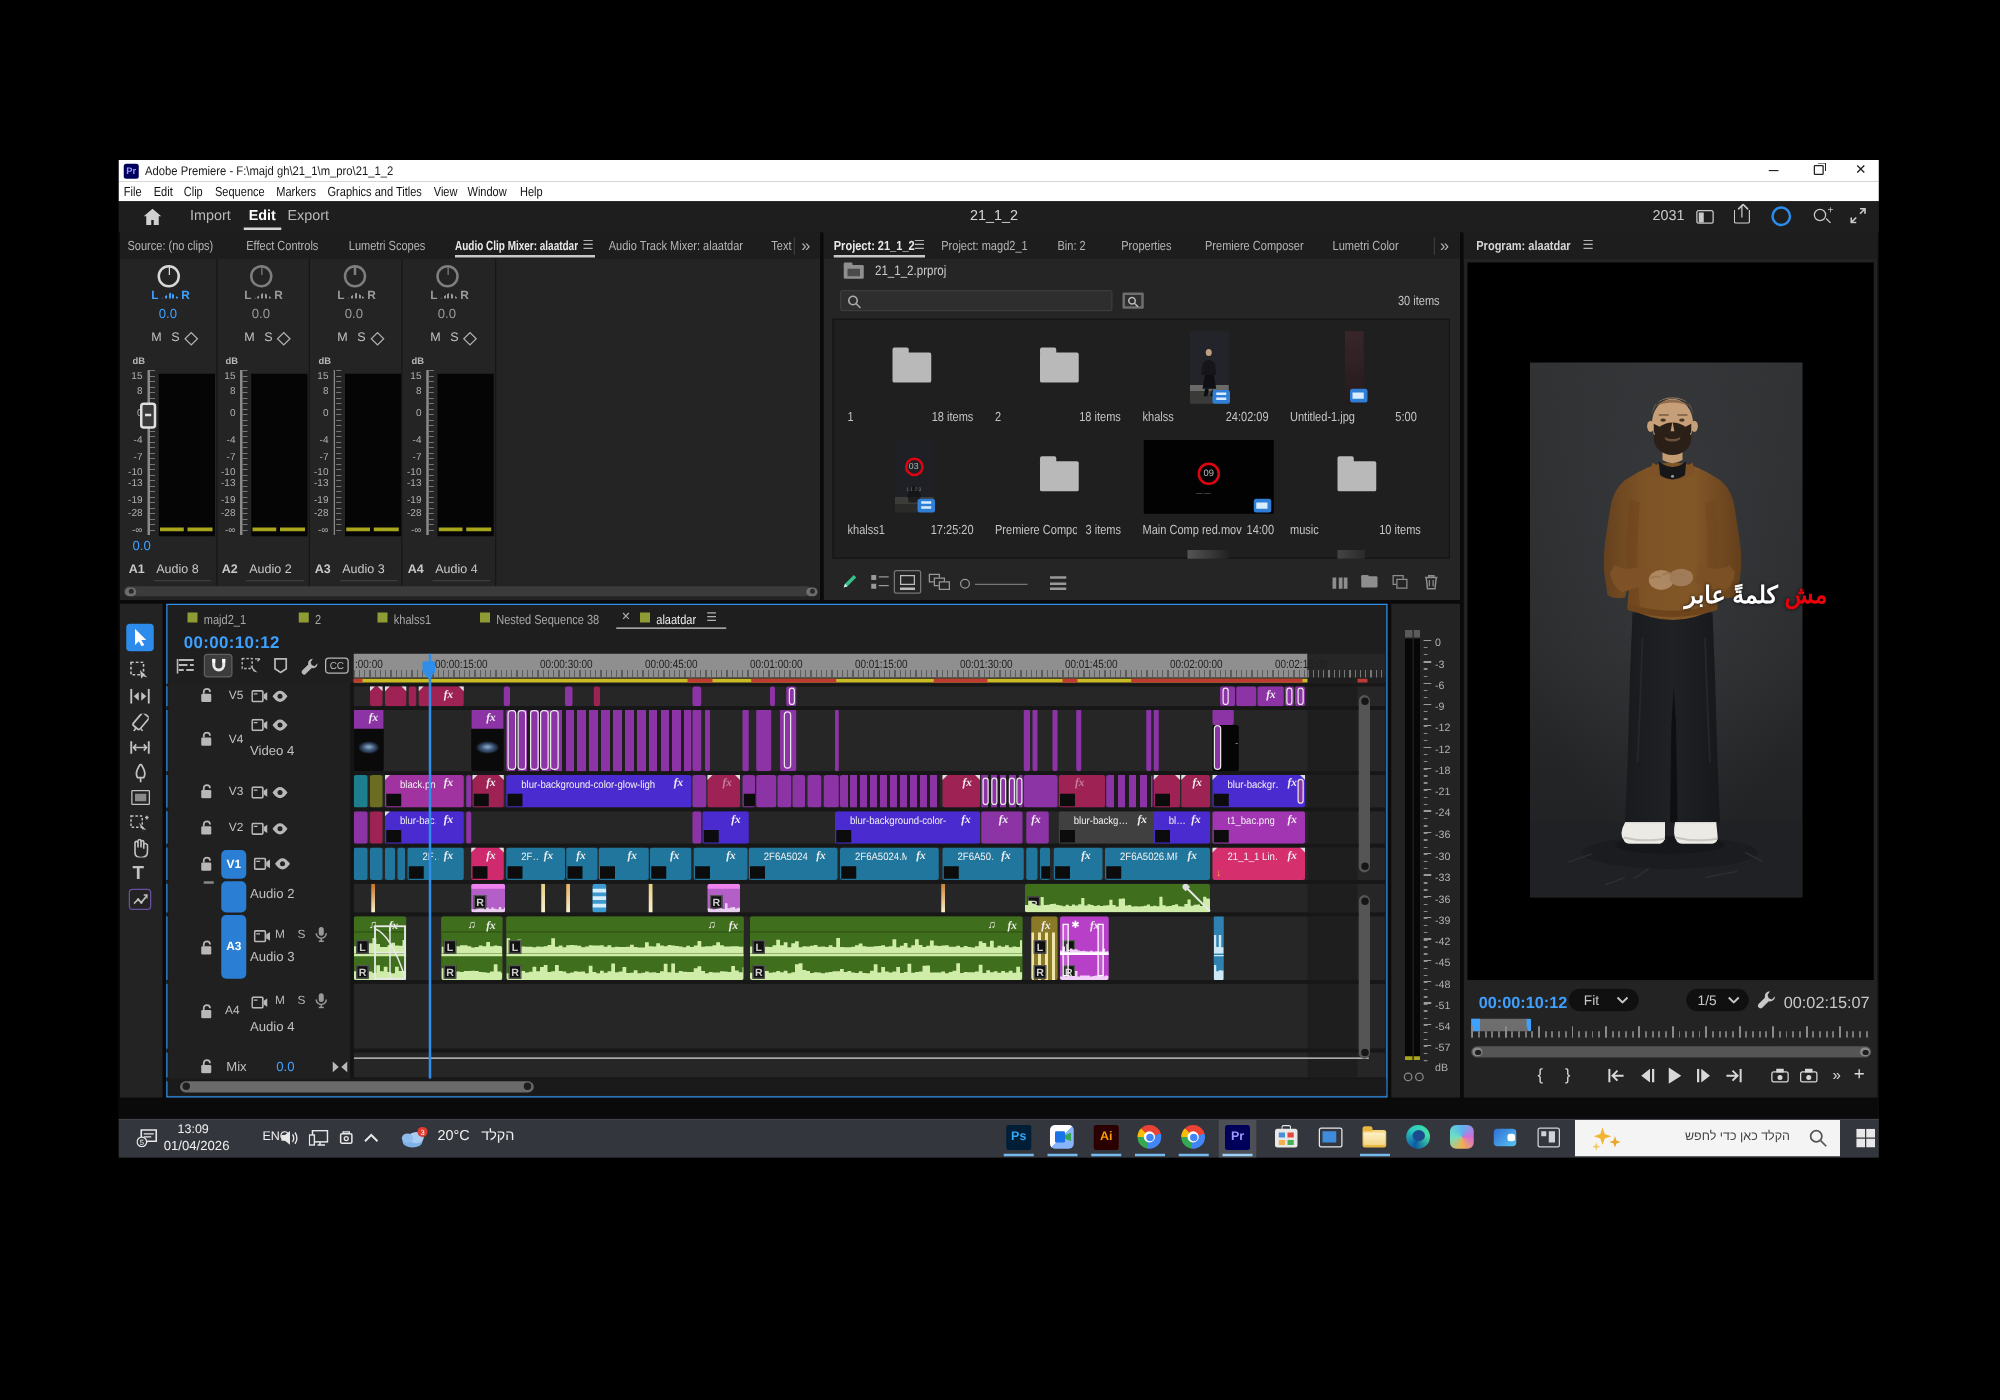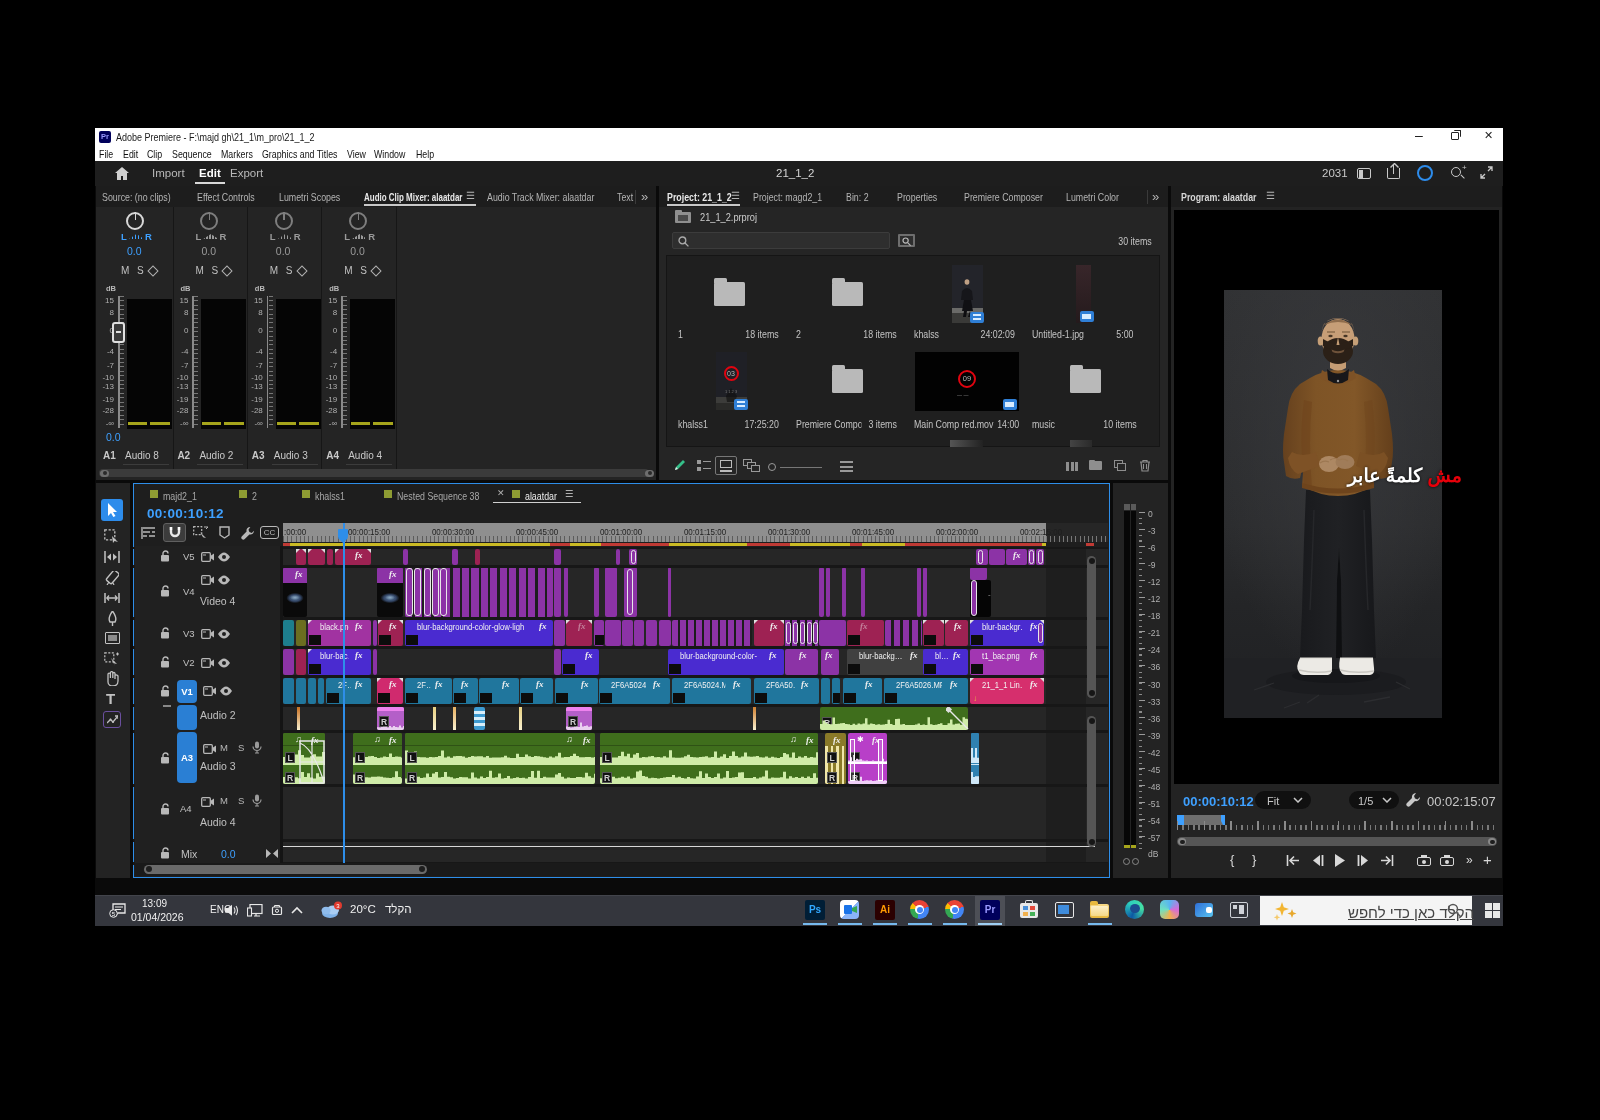--- a/index.html
+++ b/index.html
@@ -162,21 +162,21 @@
       <div style="position:absolute;left:2px;top:2px;width:4px;height:4px;background:#cfd2d8"></div>
       <div style="position:absolute;left:8px;top:2px;width:5px;height:9px;background:#cfd2d8"></div>
     </div>
   </div>
 <div class="a" style="left:1260px;top:896px;width:212px;height:29px;background:#f4f4f4"></div>
 <svg class="a" style="left:1270px;top:901px" width="34" height="20" viewBox="0 0 34 20">
     <path d="M12 1l1.8 5.2L19 8l-5.2 1.8L12 15l-1.8-5.2L5 8l5.2-1.8z" fill="#f2b532"></path>
     <path d="M22 8l1.2 3.3L26.5 12.5l-3.3 1.2L22 17l-1.2-3.3L17.5 12.5l3.3-1.2z" fill="#e8a82c"></path>
     <path d="M7 13l.9 2.4 2.4.9-2.4.9L7 19.6l-.9-2.4-2.4-.9 2.4-.9z" fill="#f5c96a"></path>
   </svg>
-<div class="a" style="left:1348px;top:904px;font-size:15px;color:#444;white-space:nowrap;text-decoration:underline;">הקלד כאן כדי לחפש</div>
+<div class="a" style="left:1348px;top:904px;font-size:10px;color:#444;white-space:nowrap;">הקלד כאן כדי לחפש</div>
 <svg class="a" style="left:1447px;top:903px" width="15" height="15" viewBox="0 0 15 15">
     <circle cx="6" cy="6" r="4.5" fill="none" stroke="#555" stroke-width="1.4"></circle>
     <path d="M9.5 9.5L14 14" stroke="#555" stroke-width="1.4"></path>
   </svg>
 <svg class="a" style="left:1485px;top:903px" width="15" height="15" viewBox="0 0 15 15">
     <rect x="0" y="0" width="7" height="7" fill="#e8e8e8"></rect>
     <rect x="8" y="0" width="7" height="7" fill="#e8e8e8"></rect>
     <rect x="0" y="8" width="7" height="7" fill="#e8e8e8"></rect>
     <rect x="8" y="8" width="7" height="7" fill="#e8e8e8"></rect>
   </svg>

